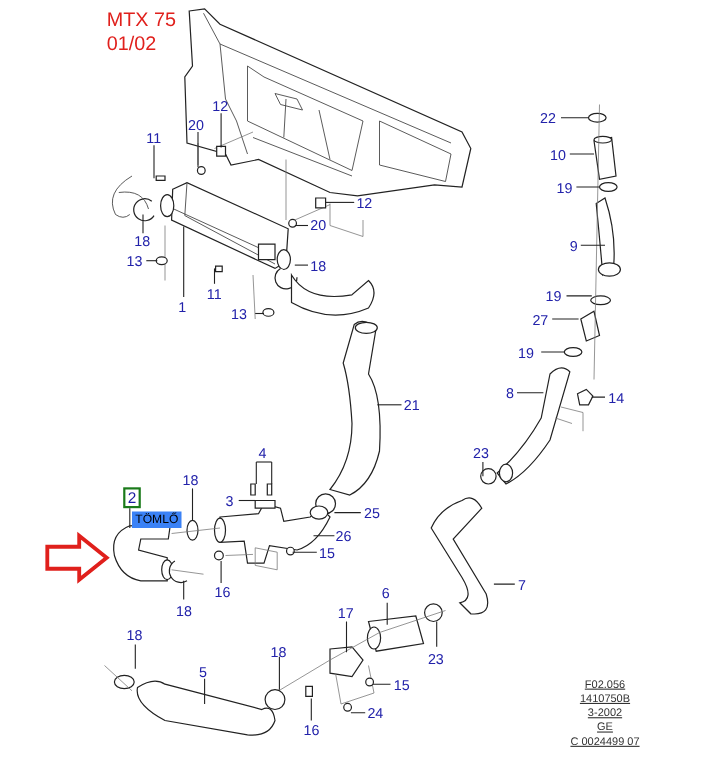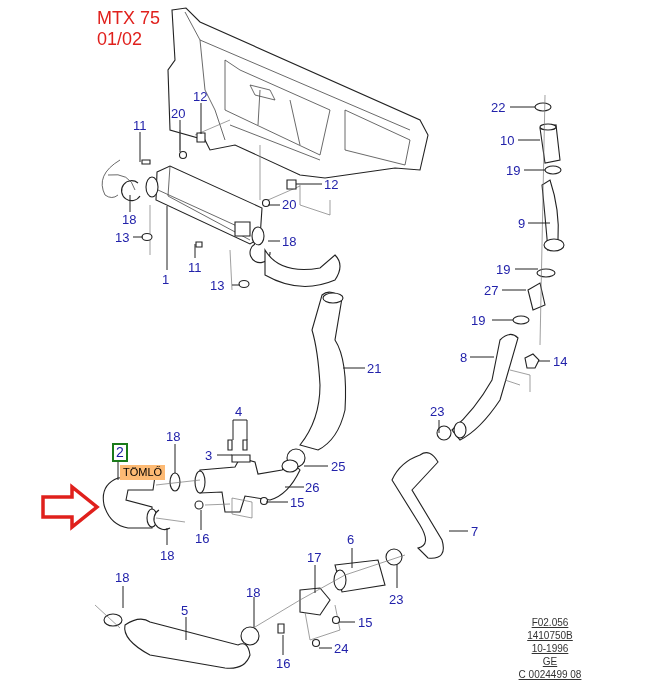--- a/index.html
+++ b/index.html
@@ -2,21 +2,21 @@
 <html><head>
 <meta charset="utf-8">
 <style>
   html, body { margin: 0; padding: 0; background: #ffffff; }
   body { width: 652px; height: 688px; position: relative; overflow: hidden; font-family: "Liberation Sans", sans-serif; }
   #stage { position: absolute; left: 0; top: 0; width: 652px; height: 688px; }
   svg text { font-family: "Liberation Sans", sans-serif; }
   .title { position: absolute; left: 97px; color: #e0201c; font-size: 18px; line-height: 21px; font-family: "Liberation Sans", sans-serif; }
   .footer { position: absolute; left: 500px; top: 616px; width: 100px; text-align: center; font-size: 10px; line-height: 13px; color: #333; font-family: "Liberation Sans", sans-serif; text-decoration: underline; }
   .footer div { white-space: nowrap; }
-  .hl-label { position: absolute; left: 120px; top: 465px; background: #fdba74; color: #000; font-size: 11px; padding: 1px 3px; line-height: 13px; font-family: "Liberation Sans", sans-serif; }
+  .hl-label { position: absolute; left: 120px; top: 465px; background: #3b82f6; color: #000; font-size: 11px; padding: 1px 3px; line-height: 13px; font-family: "Liberation Sans", sans-serif; }
   .sel-box { position: absolute; left: 112px; top: 443px; width: 12px; height: 15px; border: 2px solid #1a7a1a; color: #1a1aa0; font-size: 14px; line-height: 15px; text-align: center; font-family: "Liberation Sans", sans-serif; background: #fff; }
   .callout { fill: #2222aa; font-size: 13px; }
   .part { fill: #fff; stroke: #222; stroke-width: 1.1; }
   .thin { fill: none; stroke: #444; stroke-width: 0.8; }
   .dash { fill: none; stroke: #777; stroke-width: 0.7; }
   .lead { stroke: #222; stroke-width: 1; fill: none; }
 </style>
 </head>
 <body>
 
@@ -228,17 +228,17 @@
 
 <div class="title" style="top:8px;">MTX 75</div>
 <div class="title" style="top:29px;">01/02</div>
 
 <div class="sel-box">2</div>
 <div class="hl-label">TÖMLŐ</div>
 
 <div class="footer">
   <div>F02.056</div>
   <div>1410750B</div>
-  <div>10-1996</div>
+  <div>3-2002</div>
   <div>GE</div>
-  <div>C 0024499 08</div>
+  <div>C 0024499 07</div>
 </div>
 </div>
 
 </body></html>

